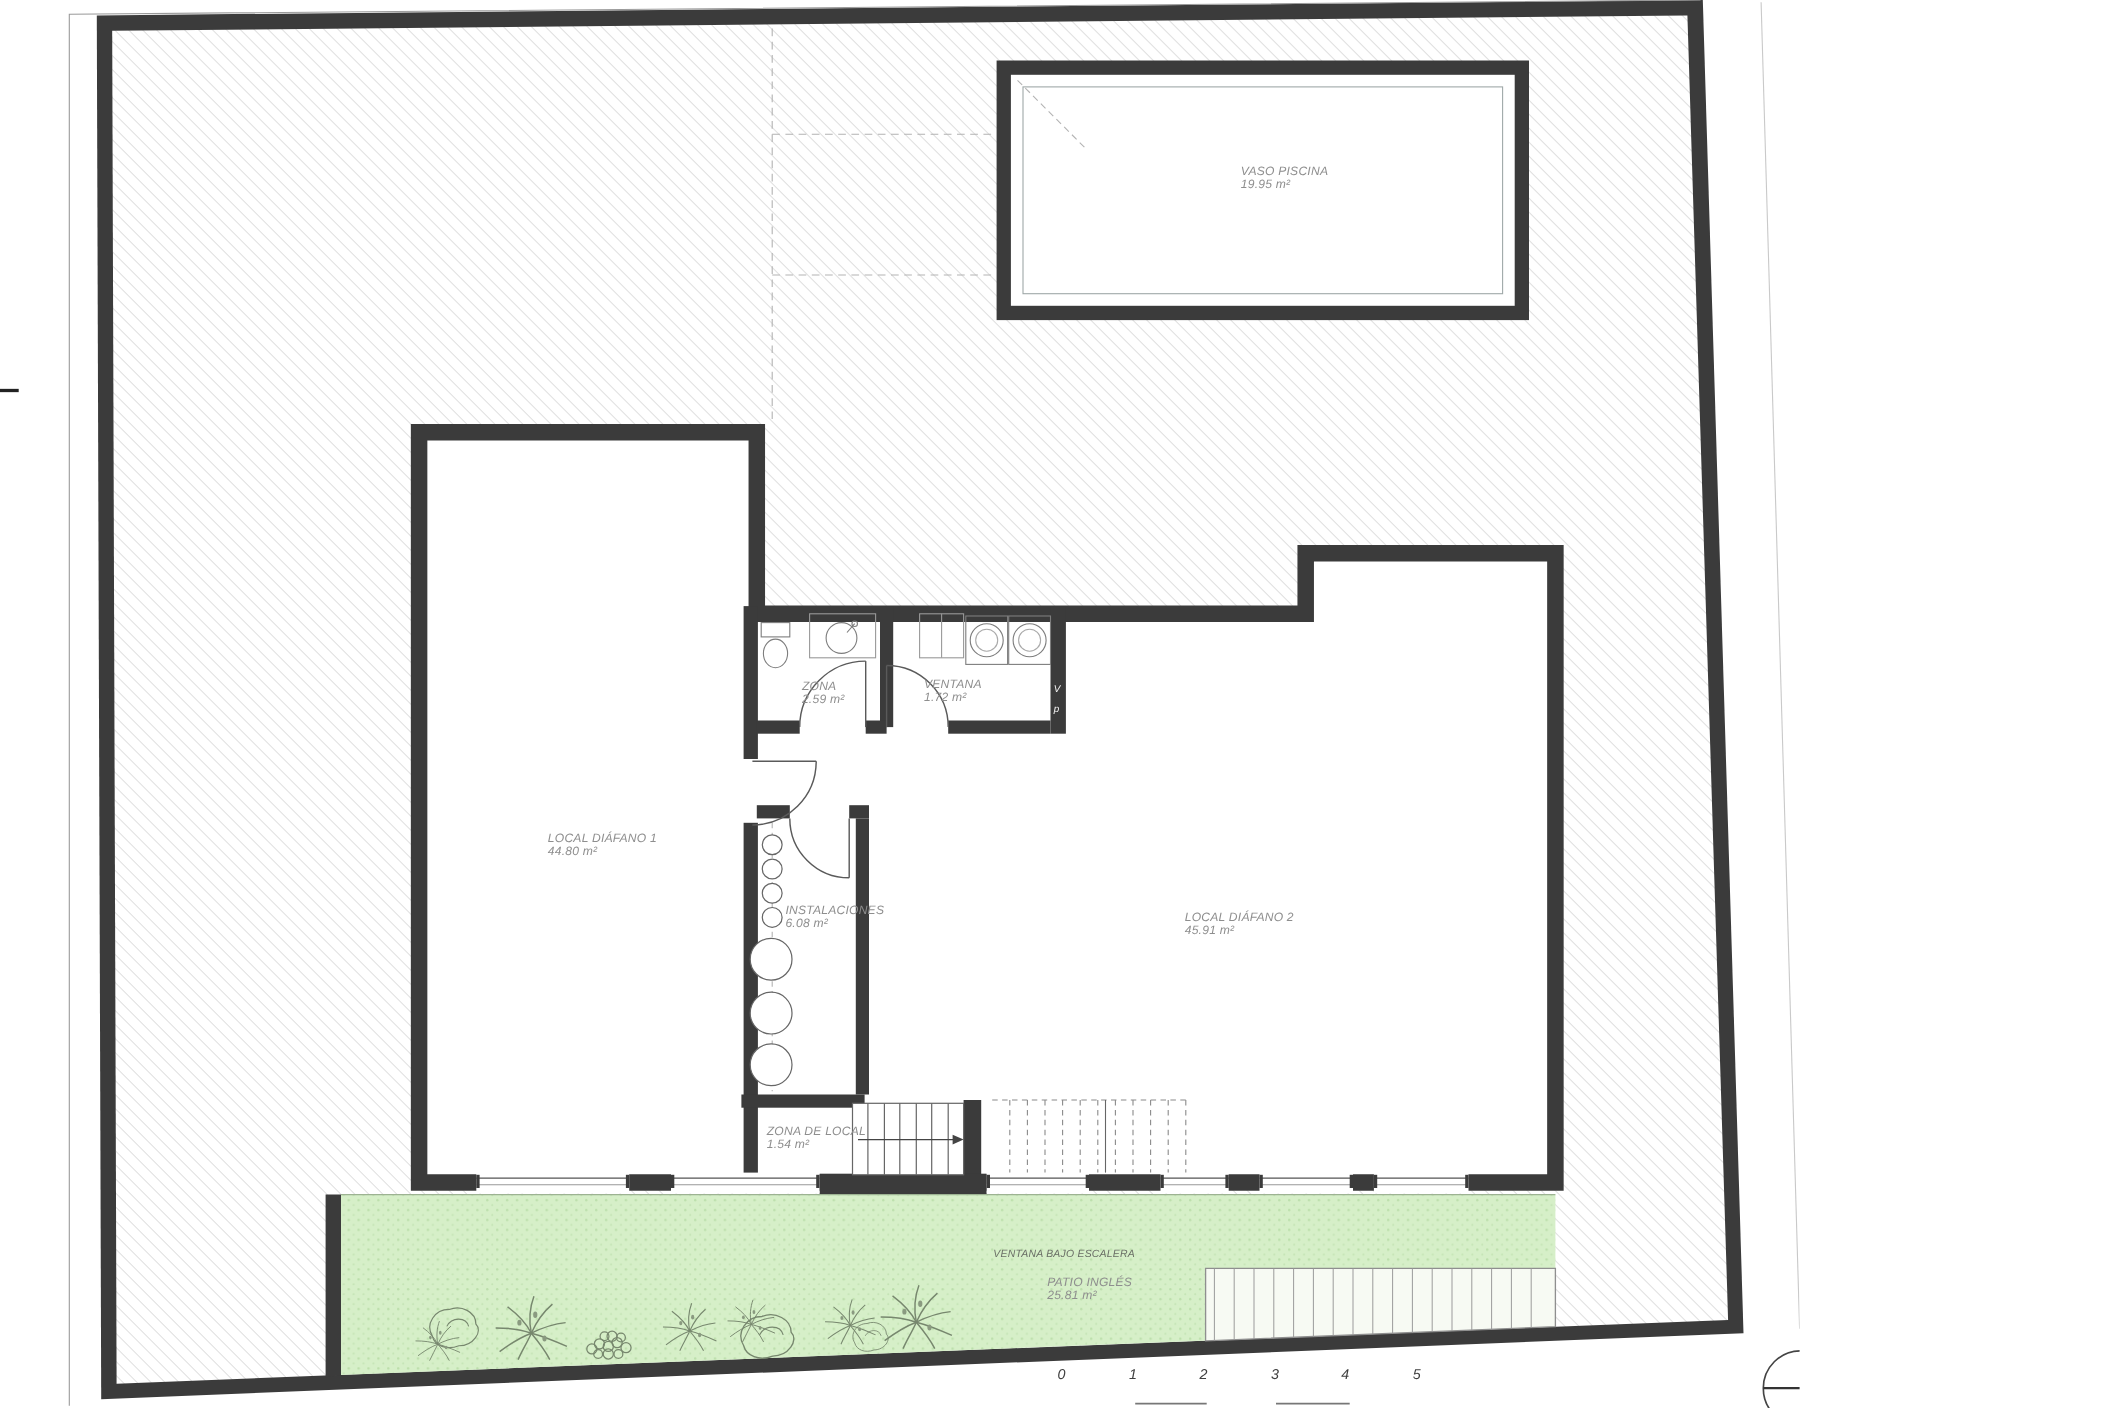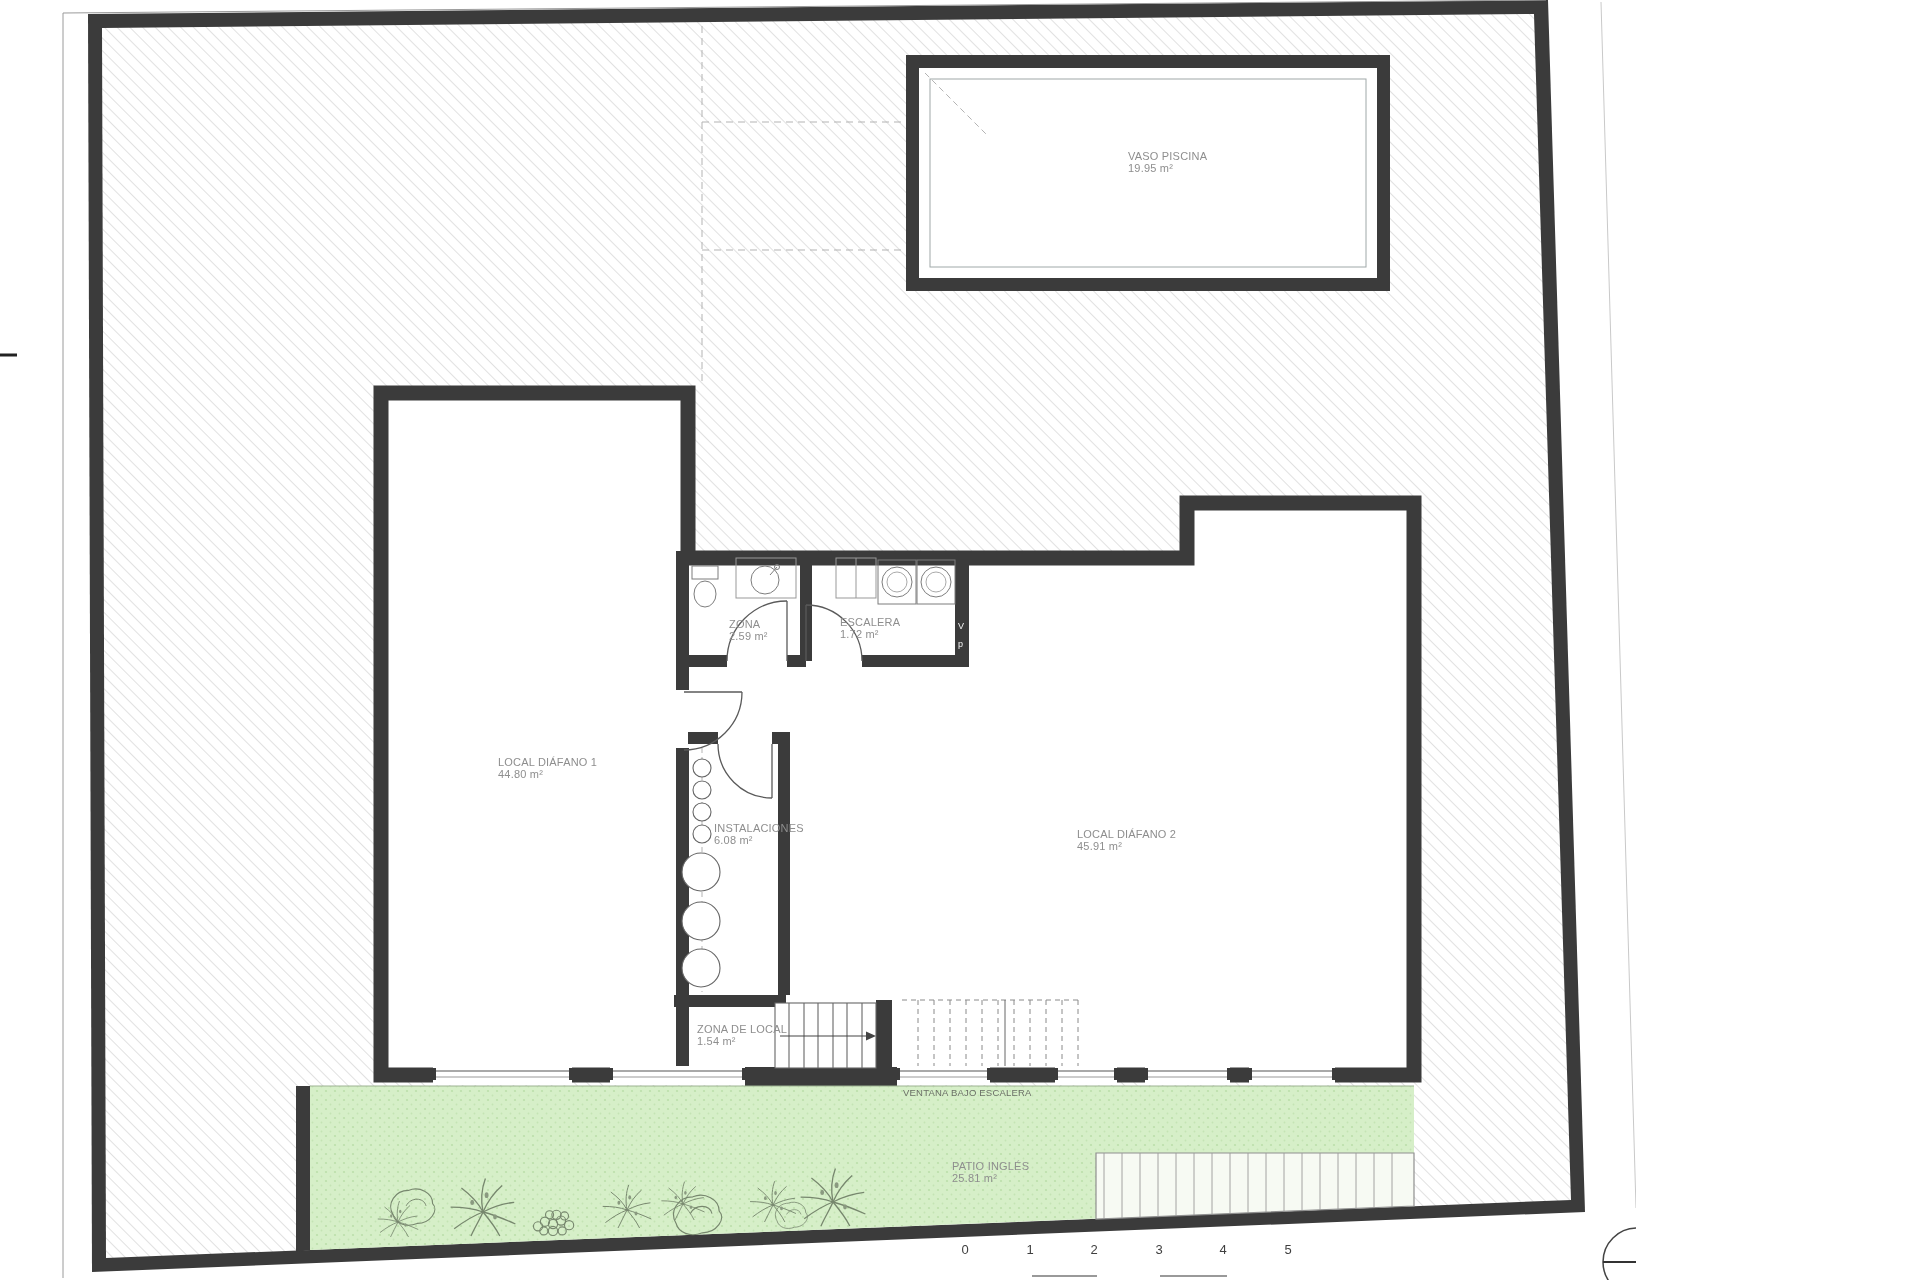--- a/index.html
+++ b/index.html
@@ -1,21 +1,21 @@
 <!DOCTYPE html>
 <html><head>
 <meta charset="utf-8">
 <style>
   html,body{margin:0;padding:0;background:#ffffff;}
   #stage{position:relative;width:1636px;height:1280px;background:#fff;overflow:hidden;
-         font-family:"Liberation Sans", sans-serif;}
+         font-family:"Liberation Sans", sans-serif;font-style:italic;}
   #plan-svg{position:absolute;left:0;top:0;}
   .lbl{position:absolute;font-size:11px;line-height:12px;color:#8e8e8e;
        letter-spacing:.2px;white-space:nowrap;}
-  .lbl.small{font-size:9.5px;line-height:10px;color:#6a6f66;}
+  .lbl.small{font-size:9.5px;line-height:10px;color:#6a6f66;margin-top:48px;}
   .lbl.white{color:#f4f4f4;font-size:9px;line-height:9px;}
   .num{position:absolute;font-size:13px;color:#3f3f3f;transform:translateX(-50%);}
 </style>
 </head>
 <body>
 
 <div id="stage">
 
 <svg id="plan-svg" width="1920" height="1280" viewBox="0 0 1920 1280">
   <defs>
@@ -314,21 +314,21 @@
   <div>LOCAL DIÁFANO 1</div>
   <div>44.80 m²</div>
 </div>
 
 <div class="lbl" style="left:729px;top:618px">
   <div>ZONA</div>
   <div>2.59 m²</div>
 </div>
 
 <div class="lbl" style="left:840px;top:616px">
-  <div>ESCALERA</div>
+  <div>VENTANA</div>
   <div>1.72 m²</div>
 </div>
 
 <div class="lbl" style="left:714px;top:822px">
   <div>INSTALACIONES</div>
   <div>6.08 m²</div>
 </div>
 
 <div class="lbl" style="left:1077px;top:828px">
   <div>LOCAL DIÁFANO 2</div>

